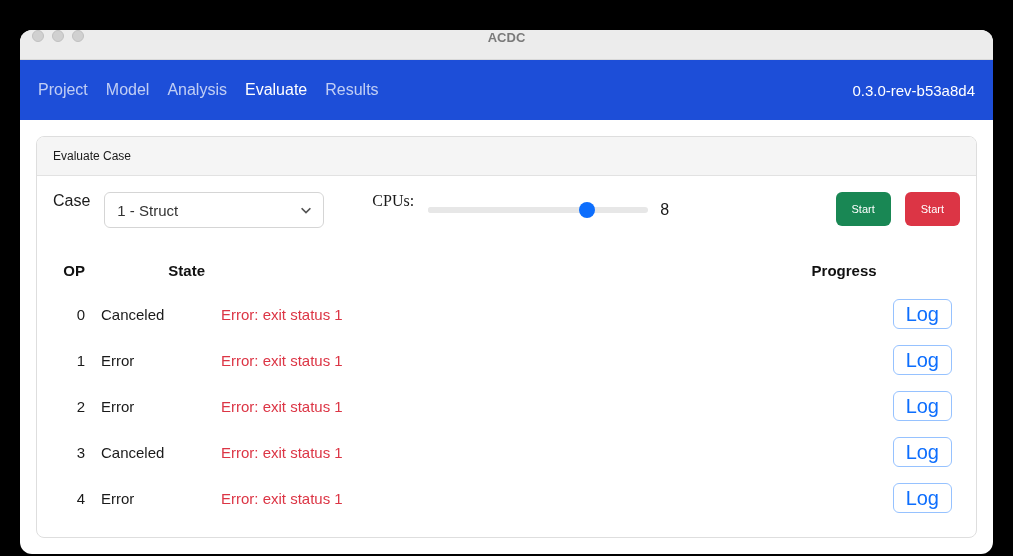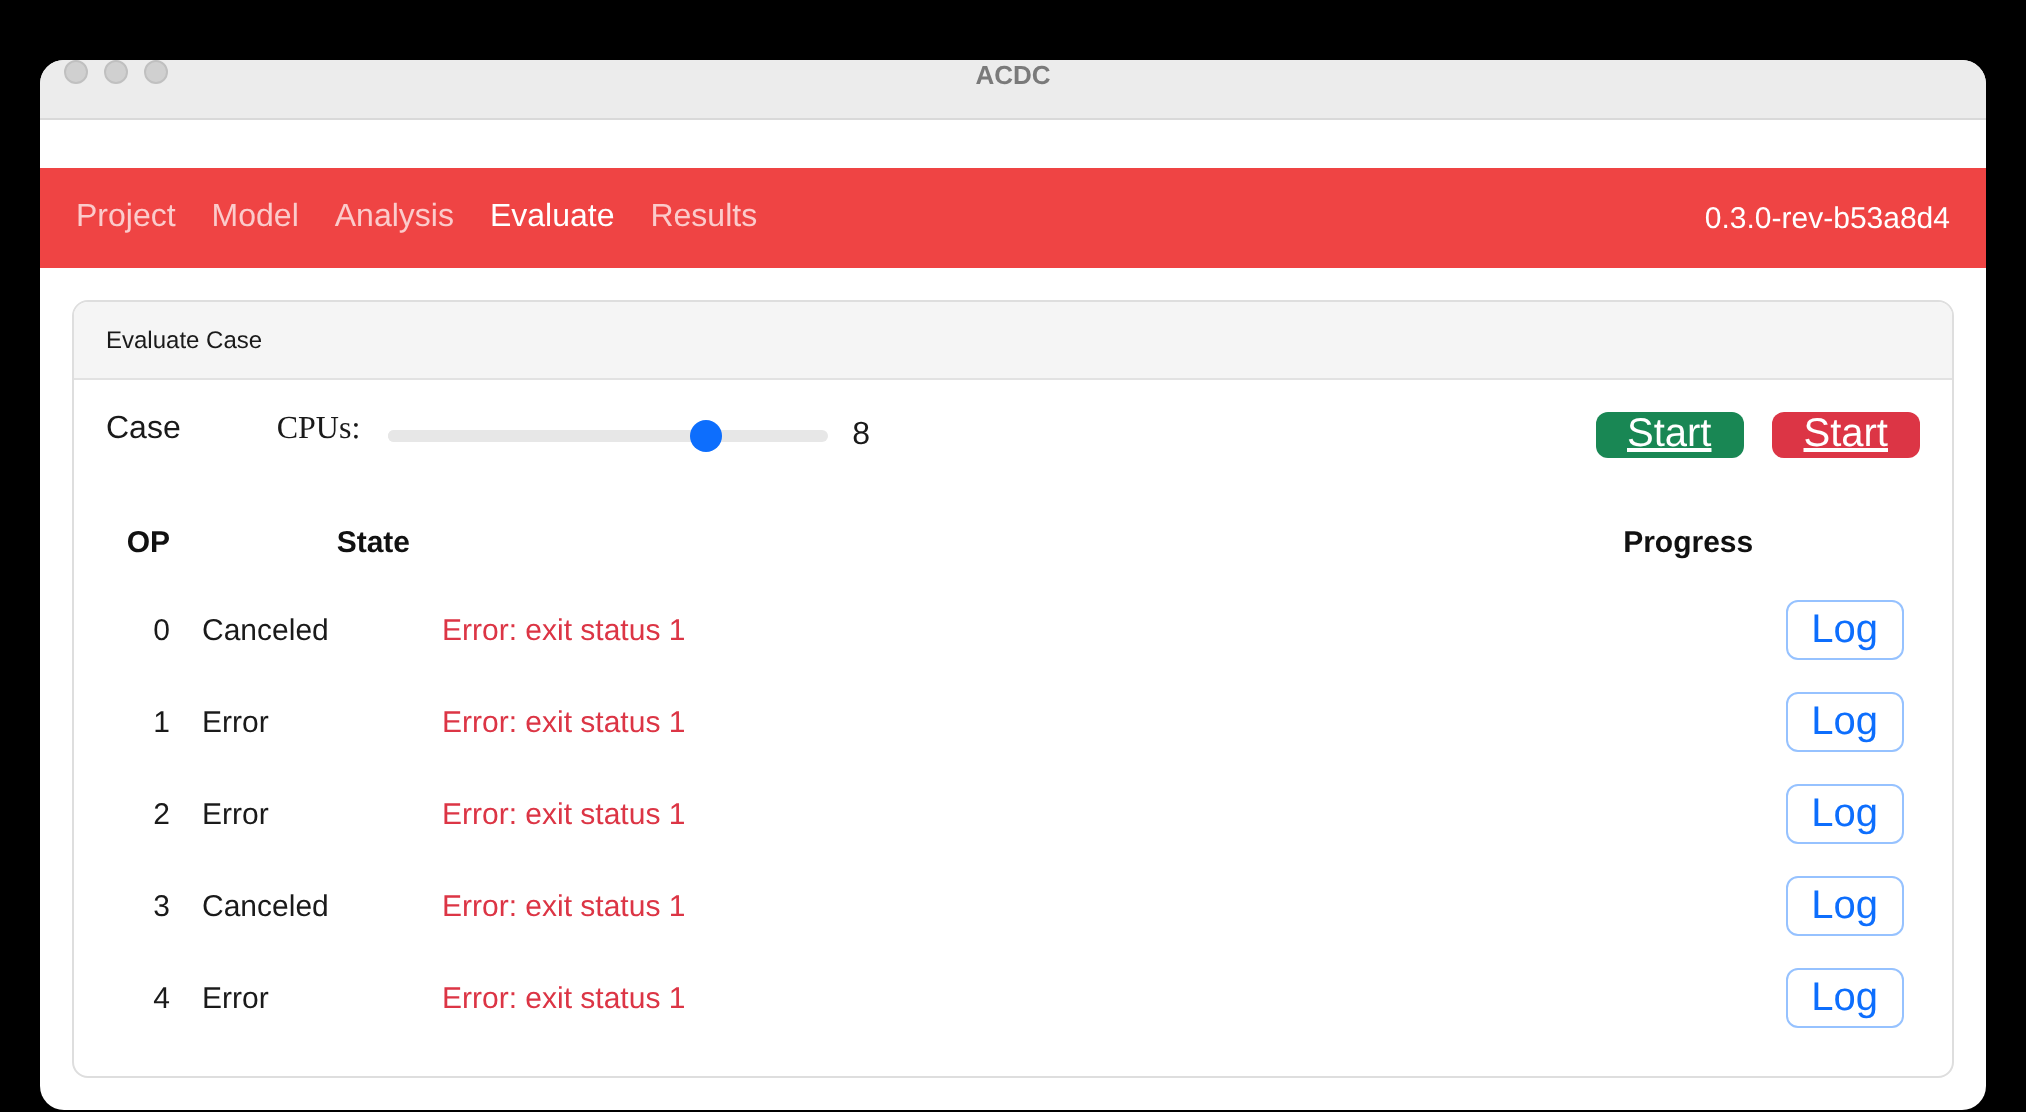--- a/index.html
+++ b/index.html
@@ -41,28 +41,27 @@
     }
     .titlebar .title {
       position: absolute;
       left: 0; right: 0;
       text-align: center;
       font-size: 13px;
       font-weight: 600;
       color: #7a7a7a;
     }
     .topnav {
-      background: #ef4444;
+      background: #1d4ed8;
       color: #fff;
-      height: 50px;
+      height: 60px;
       display: flex;
       align-items: center;
       padding: 0 18px;
       font-size: 16px;
-      margin-top: 24px;
     }
     .topnav .navitems {
       display: flex;
       gap: 18px;
     }
     .topnav .navitem {
       color: rgba(255,255,255,0.72);
       cursor: pointer;
     }
     .topnav .navitem.active {
@@ -139,29 +138,28 @@
       top: 50%;
       width: 16px;
       height: 16px;
       background: #0d6efd;
       border-radius: 50%;
       transform: translate(-50%, -50%);
     }
     .slider-value { font-size: 16px; }
     .spacer { flex: 1; }
     .btn {
-      height: 23px;
+      height: 34px;
       padding: 0 16px;
       border-radius: 6px;
-      font-size: 20px;
+      font-size: 11px;
       font-weight: 500;
       color: #fff;
       border: none;
       cursor: pointer;
-      text-decoration: underline;
     }
     .btn-start { background: #198754; }
     .btn-cancel { background: #dc3545; }
     .table-wrap {
       margin-top: 28px;
     }
     table {
       width: 100%;
       border-collapse: collapse;
     }
@@ -220,20 +218,26 @@
     </div>
     <div class="version">0.3.0-rev-b53a8d4</div>
   </div>
 
   <div class="content">
     <div class="card">
       <div class="card-header">Evaluate Case</div>
       <div class="card-body">
         <div class="controls">
           <span class="label">Case</span>
+          <div class="select">
+            <span class="selval">1 - Struct</span>
+            <svg viewBox="0 0 16 16" fill="none" stroke="currentColor" stroke-width="2">
+                <polyline points="3,6 8,11 13,6"></polyline>
+              </svg>
+          </div>
           <span class="label cpus-label">CPUs:</span>
           <div class="slider-wrap">
             <div class="slider">
               <div class="track"></div>
               <div class="thumb"></div>
             </div>
             <span class="slider-value">8</span>
           </div>
           <div class="spacer"></div>
           <button class="btn btn-start">Start</button>

